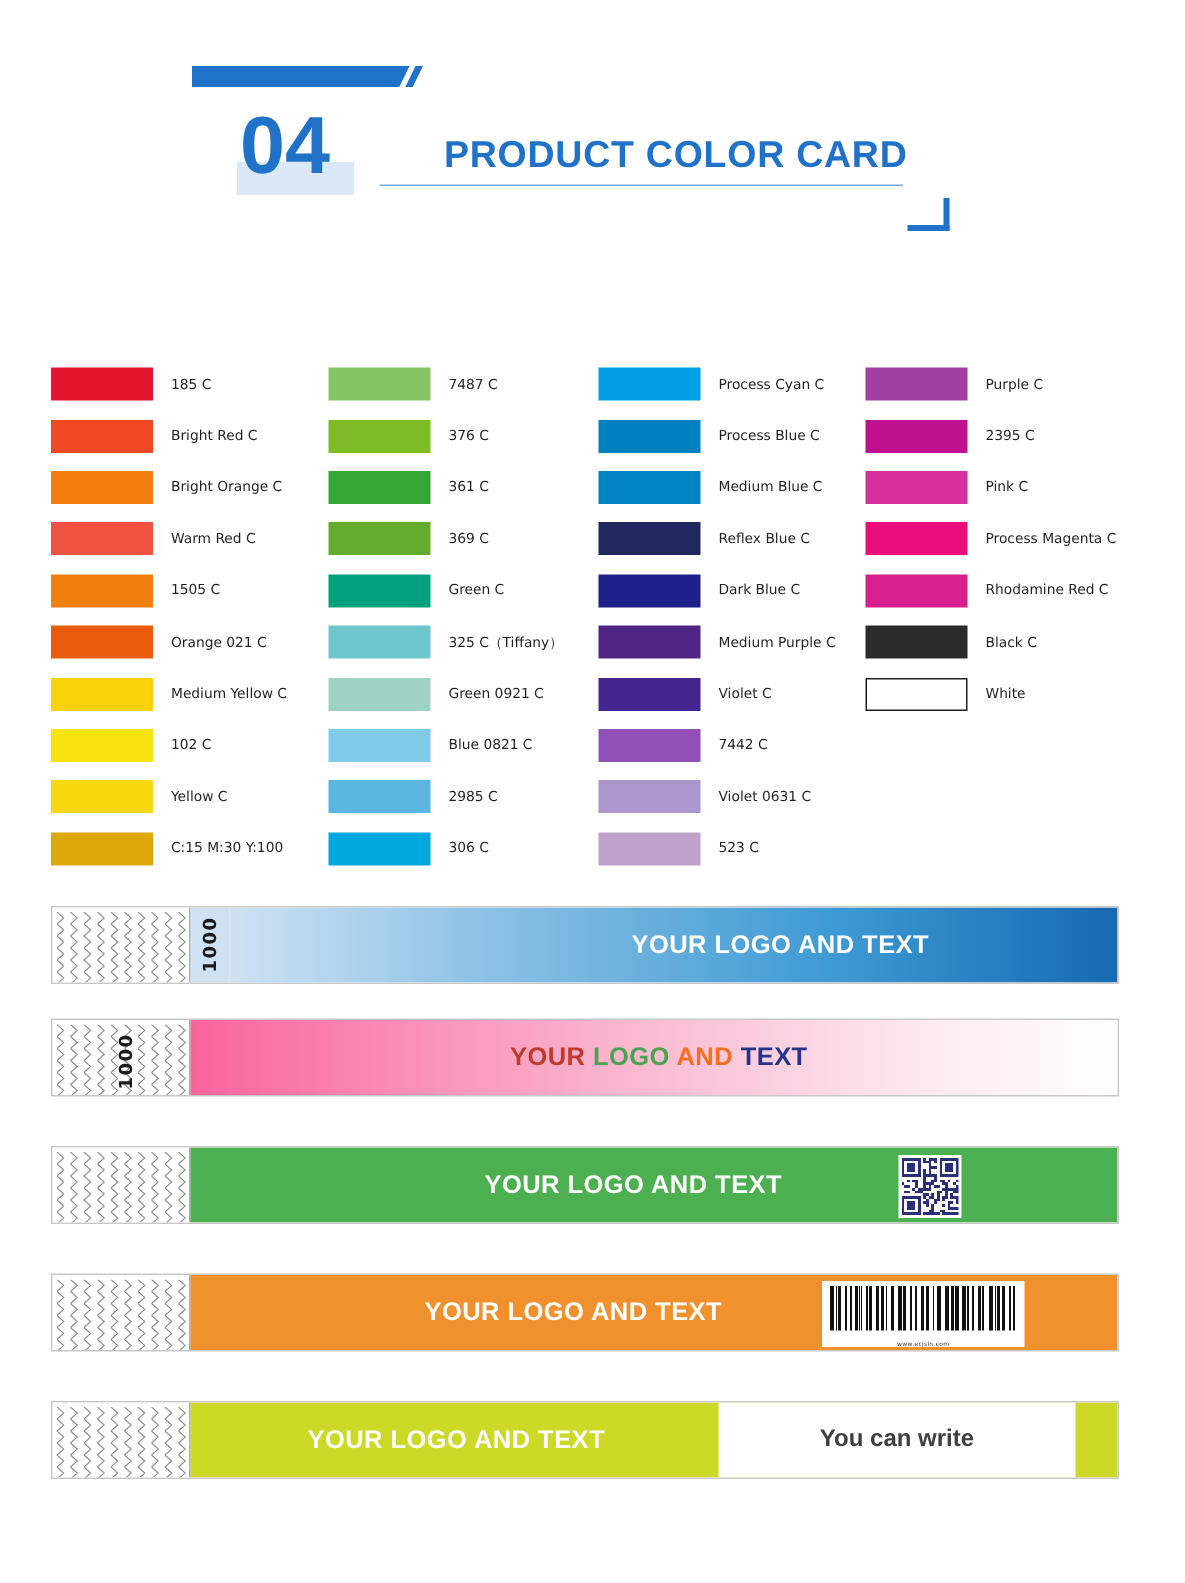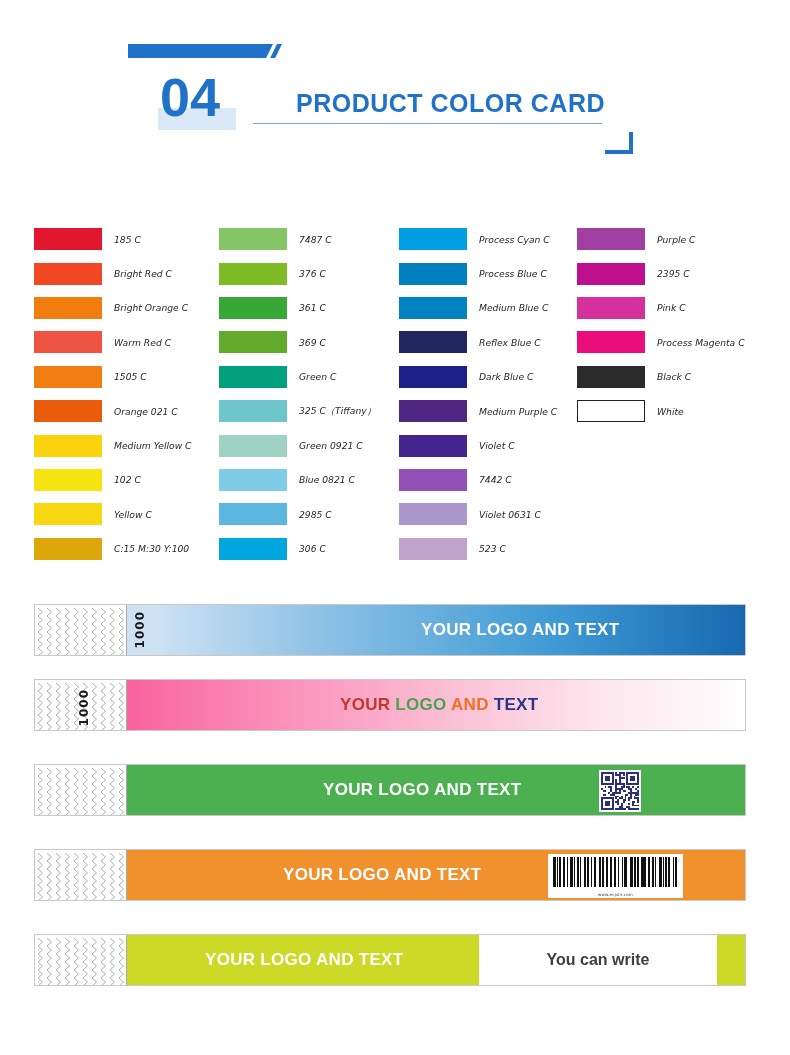--- a/index.html
+++ b/index.html
@@ -66,21 +66,21 @@
     position: absolute; left: 605px; top: 106px;
     width: 28px; height: 4px; background: #2072c8;
   }
 
   
   .swatch-grid {
     position: absolute; left: 0px; top: 178px;
     width: 790px;
   }
   .sw-col {
-    position: absolute; top: 0; font-style: italic;
+    position: absolute; top: 17px;
   }
   .sw-col.c1 { left: 34px; }
   .sw-col.c2 { left: 219px; }
   .sw-col.c3 { left: 399px; }
   .sw-col.c4 { left: 577px; }
 
   .sw-row {
     display: flex; align-items: center;
     height: 34.4px;
   }
@@ -344,20 +344,24 @@
           <div class="sw-chip" style="background: rgb(189, 15, 142);"></div>
           <div class="sw-label">2395 C</div>
         </div>
         <div class="sw-row">
           <div class="sw-chip" style="background: rgb(214, 48, 156);"></div>
           <div class="sw-label">Pink C</div>
         </div>
         <div class="sw-row">
           <div class="sw-chip" style="background: rgb(234, 14, 124);"></div>
           <div class="sw-label">Process Magenta C</div>
+        </div>
+        <div class="sw-row">
+          <div class="sw-chip" style="background: rgb(215, 32, 141);"></div>
+          <div class="sw-label">Rhodamine Red C</div>
         </div>
         <div class="sw-row">
           <div class="sw-chip" style="background: rgb(43, 43, 43);"></div>
           <div class="sw-label">Black C</div>
         </div>
         <div class="sw-row">
           <div class="sw-chip outlined" style="background: rgb(255, 255, 255);"></div>
           <div class="sw-label">White</div>
         </div>
       </div>

